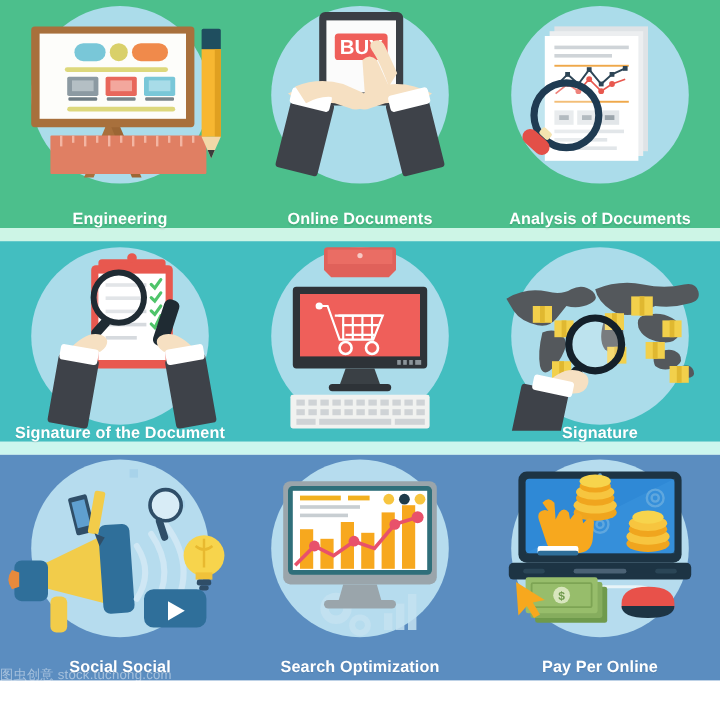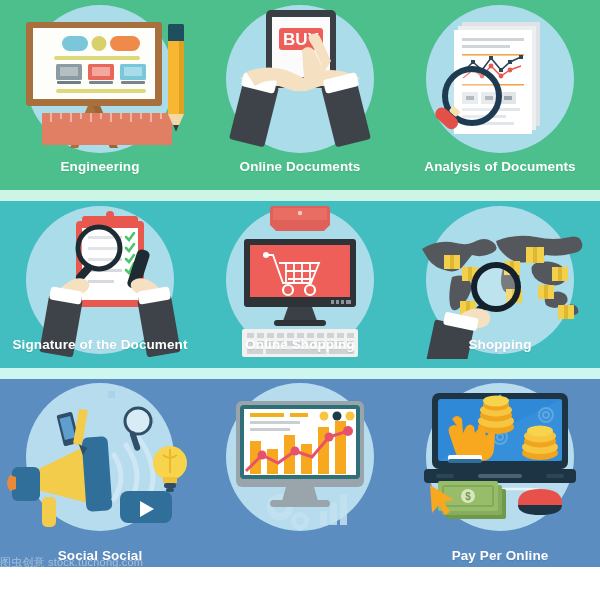--- a/index.html
+++ b/index.html
@@ -31,21 +31,21 @@
     position: absolute; left: 50%; top: 50%;
     transform: translate(-50%,-50%);
     width: 148px; height: 148px; border-radius: 50%;
     background: #abdcea;
   }
   .band-3 .disc { background: #b6dcee; }
   .scene { position: absolute; left: 0; top: 0; width: 200px; height: 158px; }
   .band-3 .scene { height: 156px; }
 
   .caption {
-    position: absolute; bottom: 16px; left: 0; width: 200px;
+    position: absolute; bottom: 0; left: 0; width: 200px;
     text-align: center; color: #ffffff;
     font-size: 13.5px; font-weight: bold;
     letter-spacing: .1px; white-space: nowrap;
     text-shadow: 0 1px 1px rgba(0,0,0,.10);
   }
   .band-3 .caption { bottom: 4px; }
 
   .watermark {
     position: absolute; left: 0; bottom: -3px;
     font-size: 11px; color: rgba(255,255,255,.45);
@@ -306,21 +306,20 @@
               <rect x="117" y="140" width="7" height="5"></rect>
             <rect x="127" y="140" width="7" height="5"></rect>
               <rect x="137" y="140" width="7" height="5"></rect>
             <rect x="147" y="140" width="7" height="5"></rect>
             <rect x="47" y="148" width="16" height="5"></rect>
               <rect x="66" y="148" width="60" height="5"></rect>
             <rect x="129" y="148" width="25" height="5"></rect>
           </g>
         </svg>
       </div>
-      <div class="caption">Online Shopping</div>
     </div>
 
     <div class="cell">
       <div class="art">
         <div class="disc"></div>
         <svg class="scene" viewBox="0 0 200 158">
 
           <g fill="#54585c">
             <path d="M22 48 q16 -10 34 -6 q12 3 20 -2 q10 -5 18 2 q6 6 -2 10 q-10 5 -20 2 l-8 10 q-6 8 -16 6 q-14 -3 -20 -12 z"></path>
             <path d="M52 76 q10 -4 16 2 q6 6 2 14 q-4 10 -12 16 q-6 4 -8 -4 q-2 -12 2 -28 z"></path>
@@ -354,21 +353,21 @@
 
           <circle cx="96" cy="86" r="22" fill="#ffffff" fill-opacity=".22"></circle>
           <circle cx="96" cy="86" r="22" fill="none" stroke="#14202a" stroke-width="6"></circle>
           <rect x="74" y="103" width="9" height="16" rx="4" transform="rotate(42 78 111)" fill="#14202a"></rect>
 
           <path d="M52 122 q16 -18 30 -14 q10 3 8 11 q-2 8 -12 8 q-10 0 -16 8 z" fill="#f6e0c2"></path>
           <rect x="30" y="122" width="40" height="44" rx="3" transform="rotate(12 50 144)" fill="#3e4249"></rect>
           <rect x="44" y="114" width="34" height="13" rx="3" transform="rotate(12 61 120)" fill="#ffffff"></rect>
         </svg>
       </div>
-      <div class="caption">Shopping</div>
+      <div class="caption">Signature</div>
     </div>
   </div>
 
   <div class="sep-2"></div>
 
   <div class="band band-3">
 
     <div class="cell">
       <div class="art">
         <div class="disc"></div>
@@ -466,20 +465,21 @@
             <circle cx="62" cy="76" r="4.5"></circle>
               <circle cx="95" cy="72" r="4.5"></circle>
             <circle cx="129" cy="58" r="4.5"></circle>
               <circle cx="148" cy="52" r="5"></circle>
           </g>
 
           <path d="M86 108 h28 l4 14 h-36 z" fill="#9aa5ab"></path>
           <rect x="70" y="121" width="60" height="7" rx="3.5" fill="#9aa5ab"></rect>
         </svg>
       </div>
+      <div class="caption">Search Optimization</div>
     </div>
 
     <div class="cell">
       <div class="art">
         <div class="disc"></div>
         <svg class="scene" viewBox="0 0 200 156">
 
           <rect x="32" y="14" width="136" height="76" rx="7" fill="#1d3444"></rect>
           <rect x="38" y="20" width="124" height="62" rx="3" fill="#2f89d6"></rect>
           <path d="M38 82 L162 20 L162 82 Z" fill="#3f96df" opacity=".45"></path>

